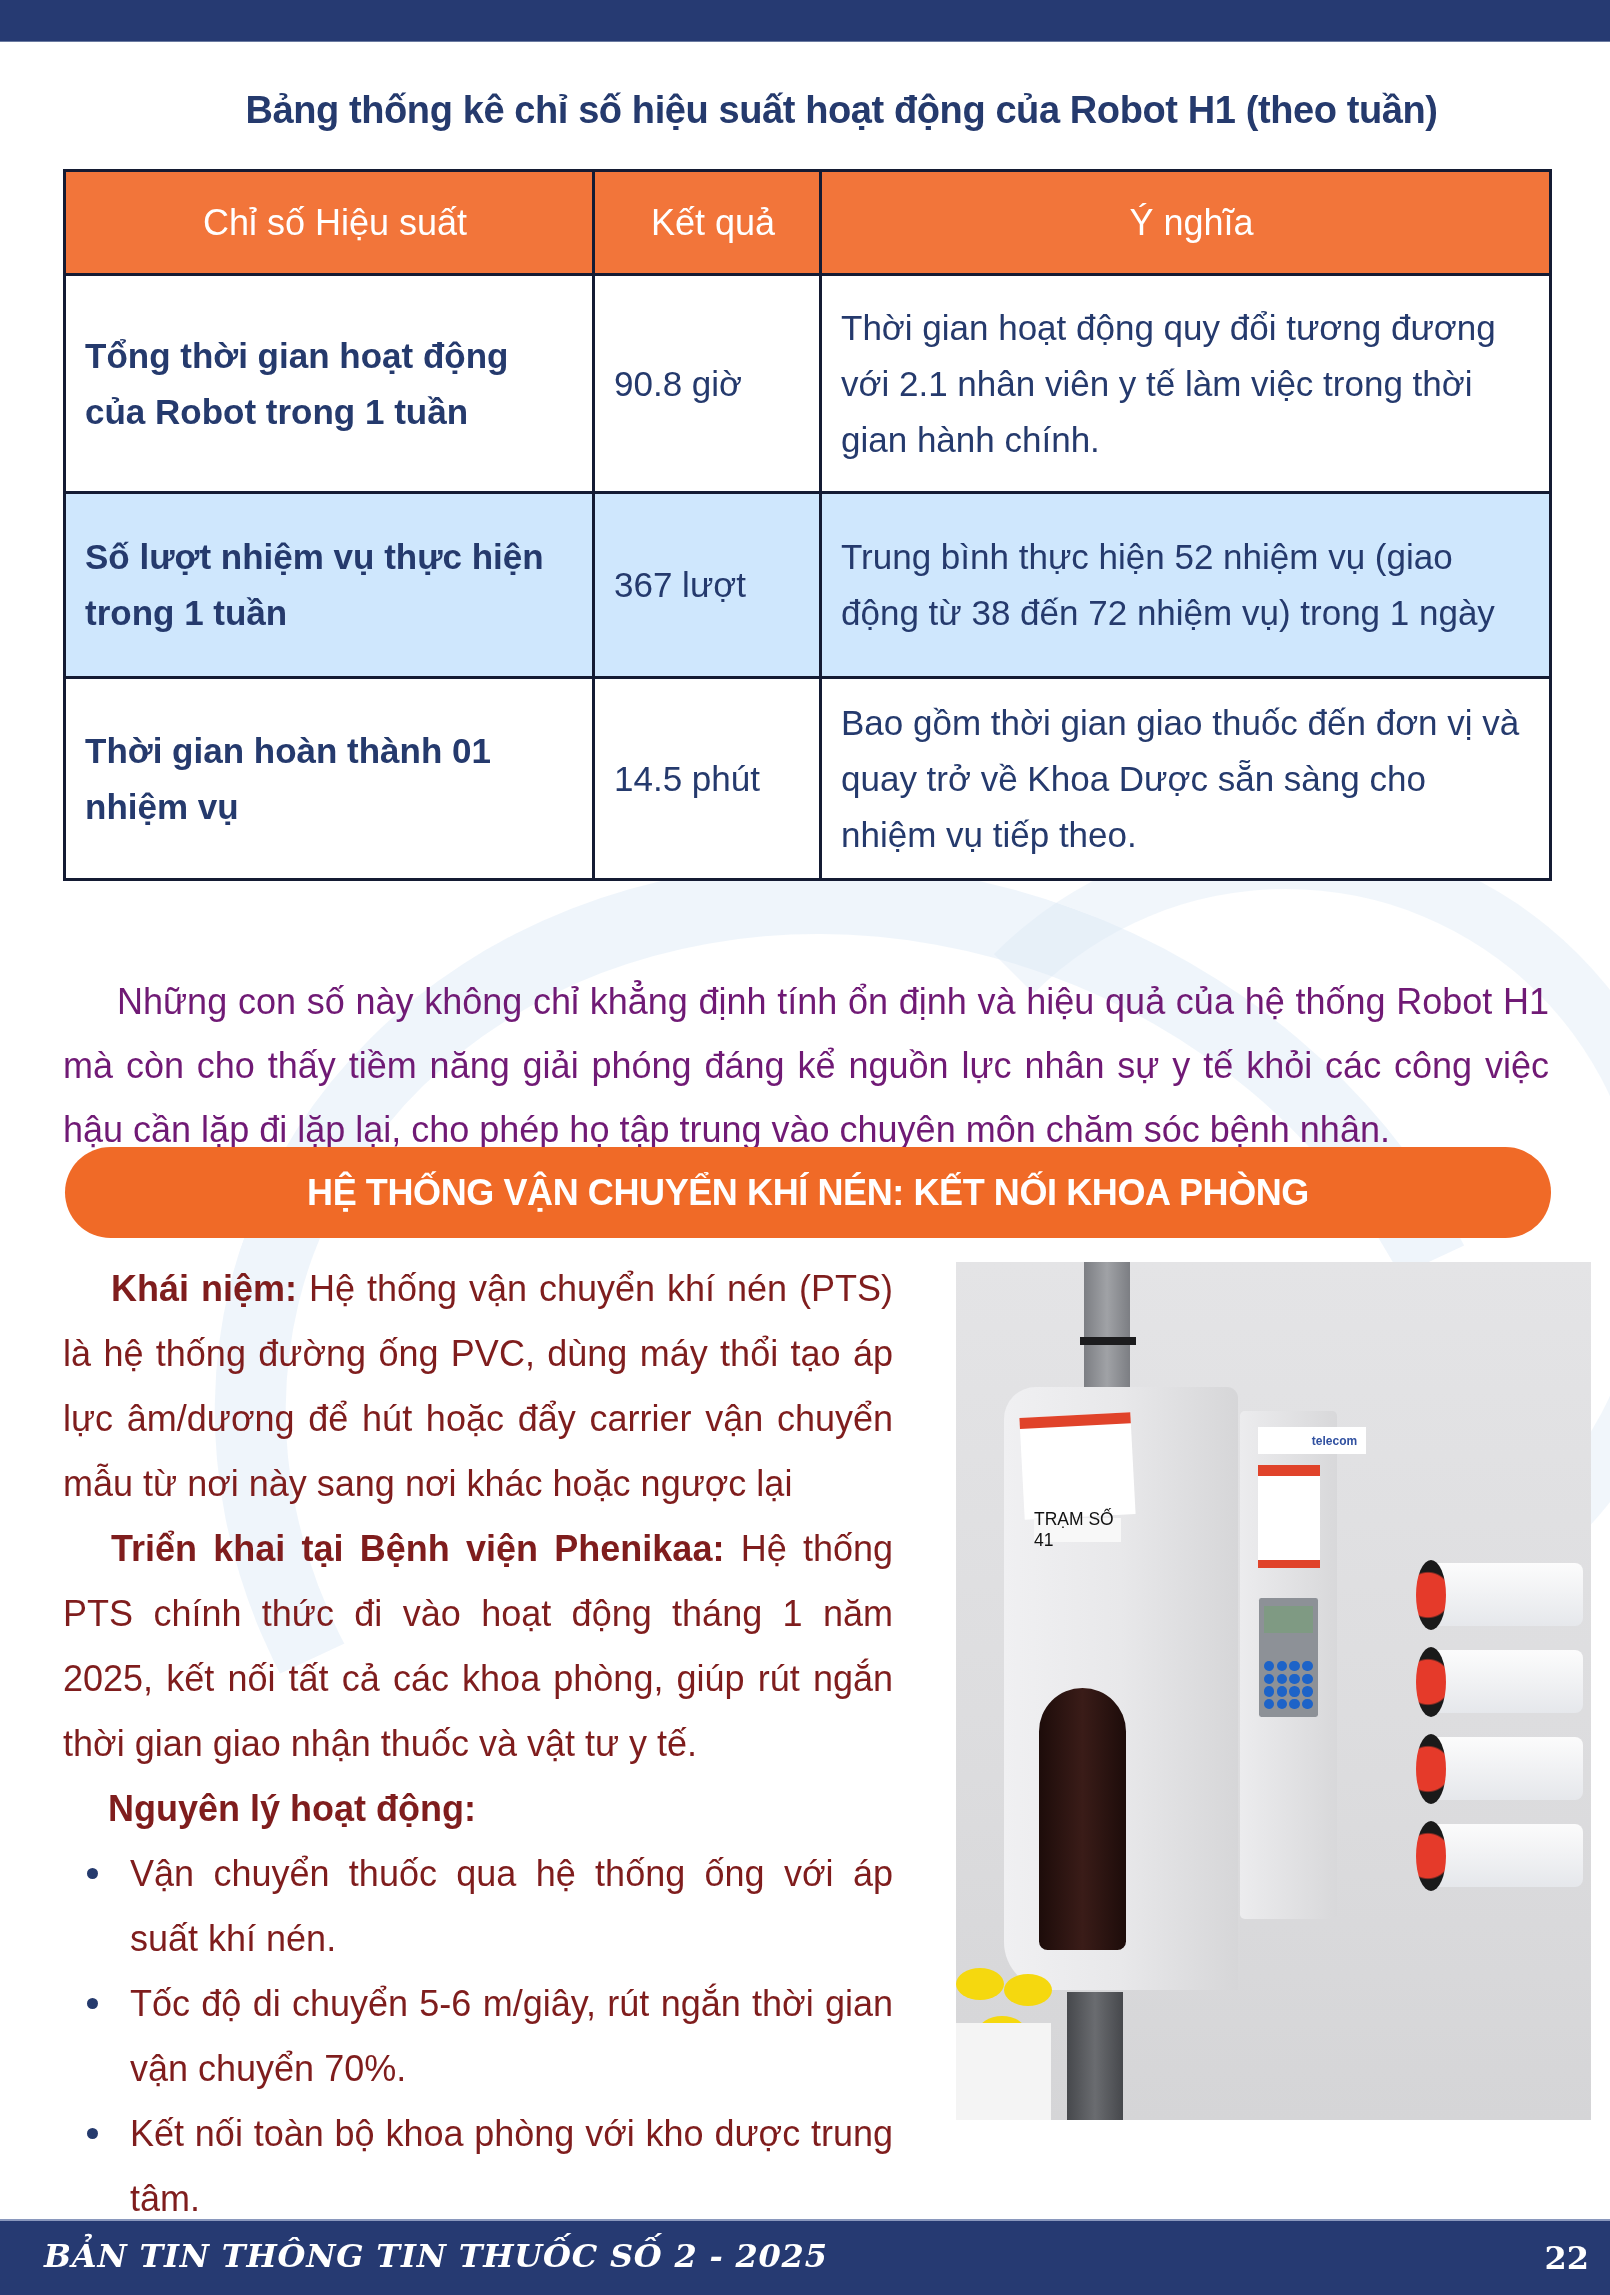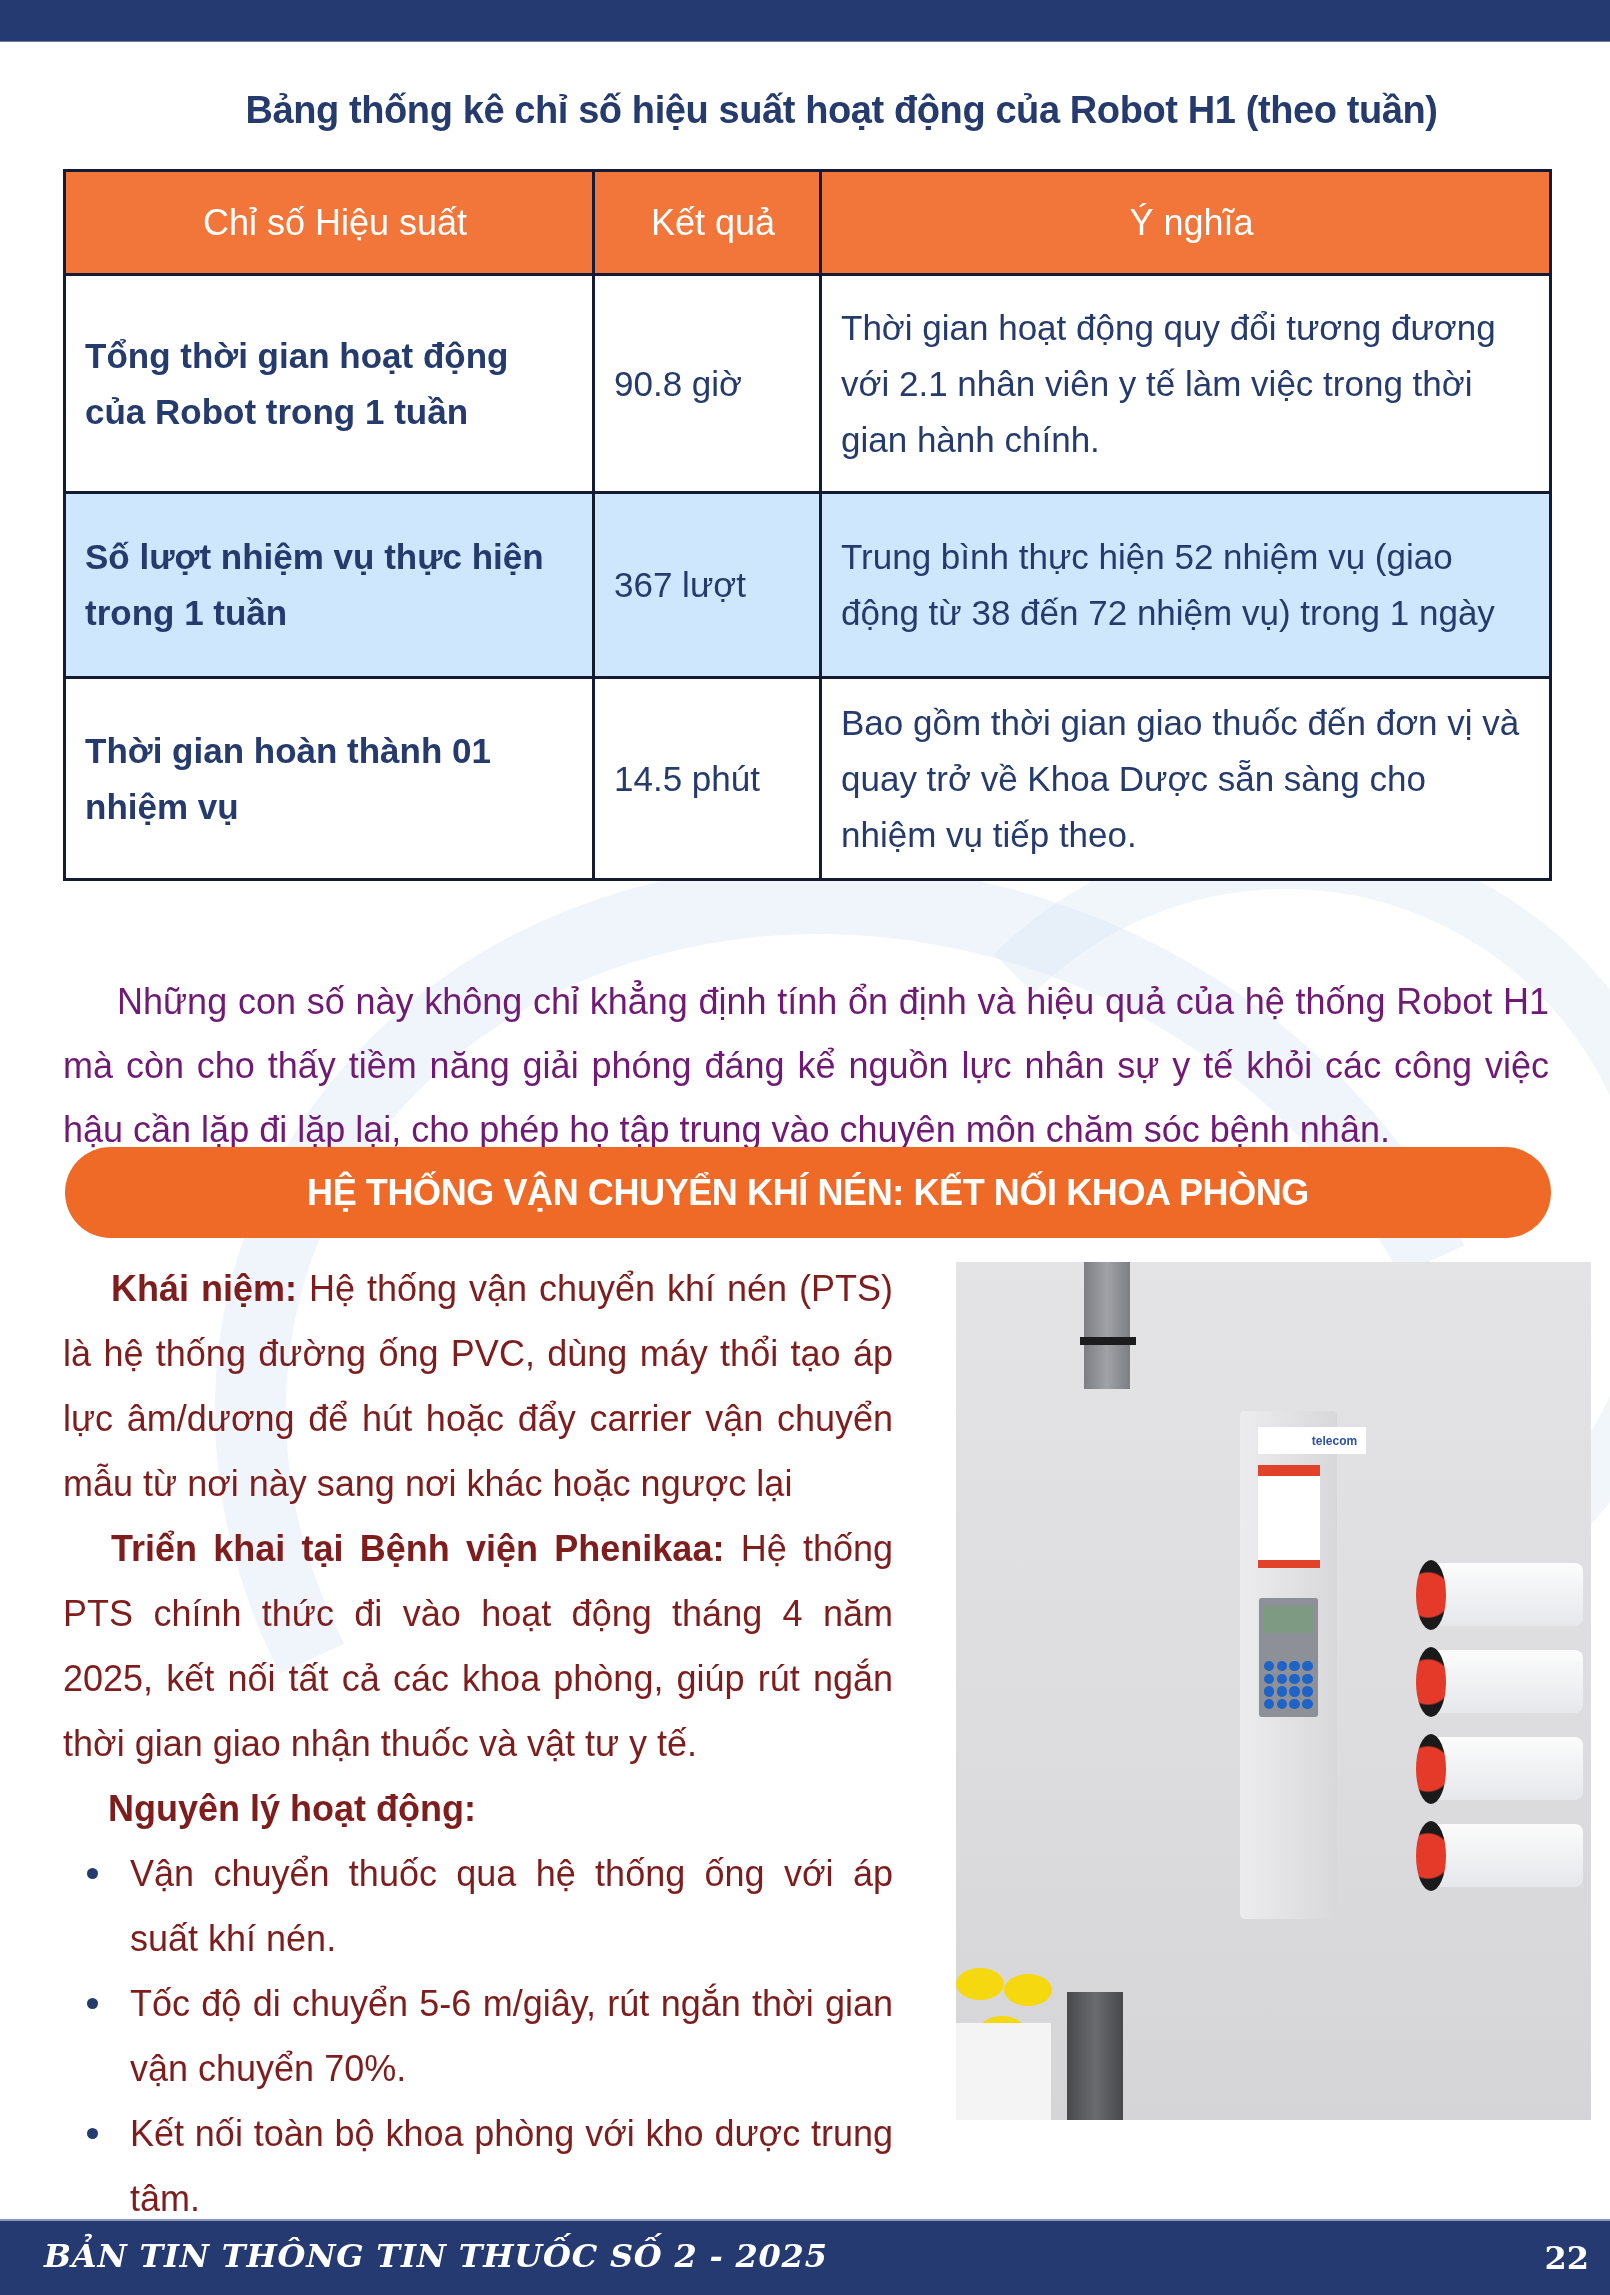--- a/index.html
+++ b/index.html
@@ -192,32 +192,37 @@
 </table>
 
 <p class="para">Những con số này không chỉ khẳng định tính ổn định và hiệu quả của hệ thống Robot H1 mà còn cho thấy tiềm năng giải phóng đáng kể nguồn lực nhân sự y tế khỏi các công việc hậu cần lặp đi lặp lại, cho phép họ tập trung vào chuyên môn chăm sóc bệnh nhân.</p>
 
 <div class="banner">
   <span>HỆ THỐNG VẬN CHUYỂN KHÍ NÉN: KẾT NỐI KHOA PHÒNG</span>
 </div>
 
 <div class="left-col">
   <p><b>Khái niệm:</b><span> Hệ thống vận chuyển khí nén (PTS) là hệ thống đường ống PVC, dùng máy thổi tạo áp lực âm/dương để hút hoặc đẩy carrier vận chuyển mẫu từ nơi này sang nơi khác hoặc ngược lại</span></p>
-  <p><b>Triển khai tại Bệnh viện Phenikaa:</b><span> Hệ thống PTS  chính thức đi vào hoạt động tháng 4 năm 2025, kết nối tất cả các khoa phòng, giúp rút ngắn thời gian giao nhận thuốc và vật tư y tế.</span></p>
+  <p><b>Triển khai tại Bệnh viện Phenikaa:</b><span> Hệ thống PTS  chính thức đi vào hoạt động tháng 1 năm 2025, kết nối tất cả các khoa phòng, giúp rút ngắn thời gian giao nhận thuốc và vật tư y tế.</span></p>
   <p class="principle-title">Nguyên lý hoạt động:</p>
   <ul>
     <li><span class="bullet"></span><span>Vận chuyển thuốc qua hệ thống ống với áp suất khí nén.</span></li>
     <li><span class="bullet"></span><span>Tốc độ di chuyển 5-6 m/giây, rút ngắn thời gian vận chuyển 70%.</span></li>
     <li><span class="bullet"></span><span>Kết nối toàn bộ khoa phòng với kho dược trung tâm.</span></li>
   </ul>
 </div>
 
 <div class="photo">
   <div class="pipe-top"></div>
   <div class="pipe-clamp"></div>
+  <div class="unit">
+    <div class="sticker"></div>
+    <div class="station-label">TRẠM SỐ 41</div>
+    <div class="window"></div>
+  </div>
   <div class="panel">
     <div class="brand">telecom</div>
     <div class="warning"></div>
     <div class="keypad">
       <div class="lcd"></div>
       <div class="keys">
         <span></span>
           <span></span>
           <span></span>
           <span></span>

